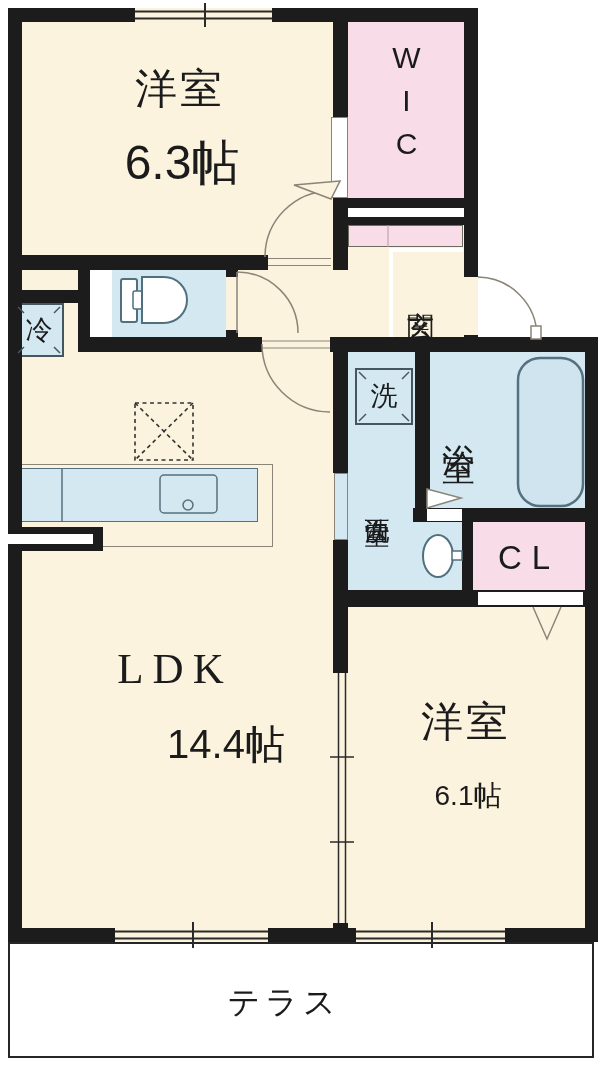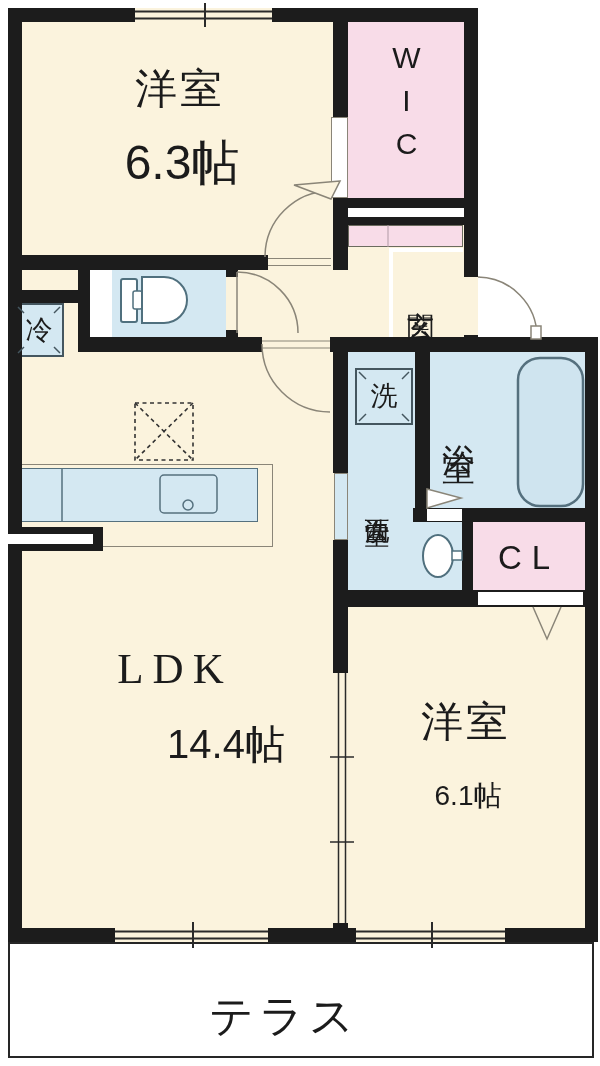--- a/index.html
+++ b/index.html
@@ -183,13 +183,13 @@
 <div class="label vert" style="left:420px;top:293px;font-size:27px;letter-spacing:3px;">玄関</div>
 <div class="label" style="left:39px;top:330px;font-size:27px;">冷</div>
 <div class="label" style="left:384px;top:396px;font-size:27px;">洗</div>
 <div class="label vert" style="left:377px;top:501px;font-size:25px;letter-spacing:2px;">洗面室</div>
 <div class="label vert" style="left:459px;top:424px;font-size:33px;letter-spacing:6px;">浴室</div>
 <div class="label" style="left:529px;top:557px;font-size:33px;letter-spacing:10px;">CL</div>
 <div class="label" style="left:175px;top:668px;font-size:43px;letter-spacing:9px;font-family:Liberation Serif, serif;">LDK</div>
 <div class="label" style="left:180px;top:744px;font-size:40px;margin-left:46px;">14.4帖</div>
 <div class="label" style="left:466px;top:722px;font-size:42px;letter-spacing:3px;">洋室</div>
 <div class="label" style="left:468px;top:796px;font-size:28px;">6.1帖</div>
-<div class="label" style="left:284px;top:1002px;font-size:44px;letter-spacing:5px;margin-top:14px;">テラス</div>
+<div class="label" style="left:284px;top:1002px;font-size:32px;letter-spacing:5px;">テラス</div>
 
 </body></html>

